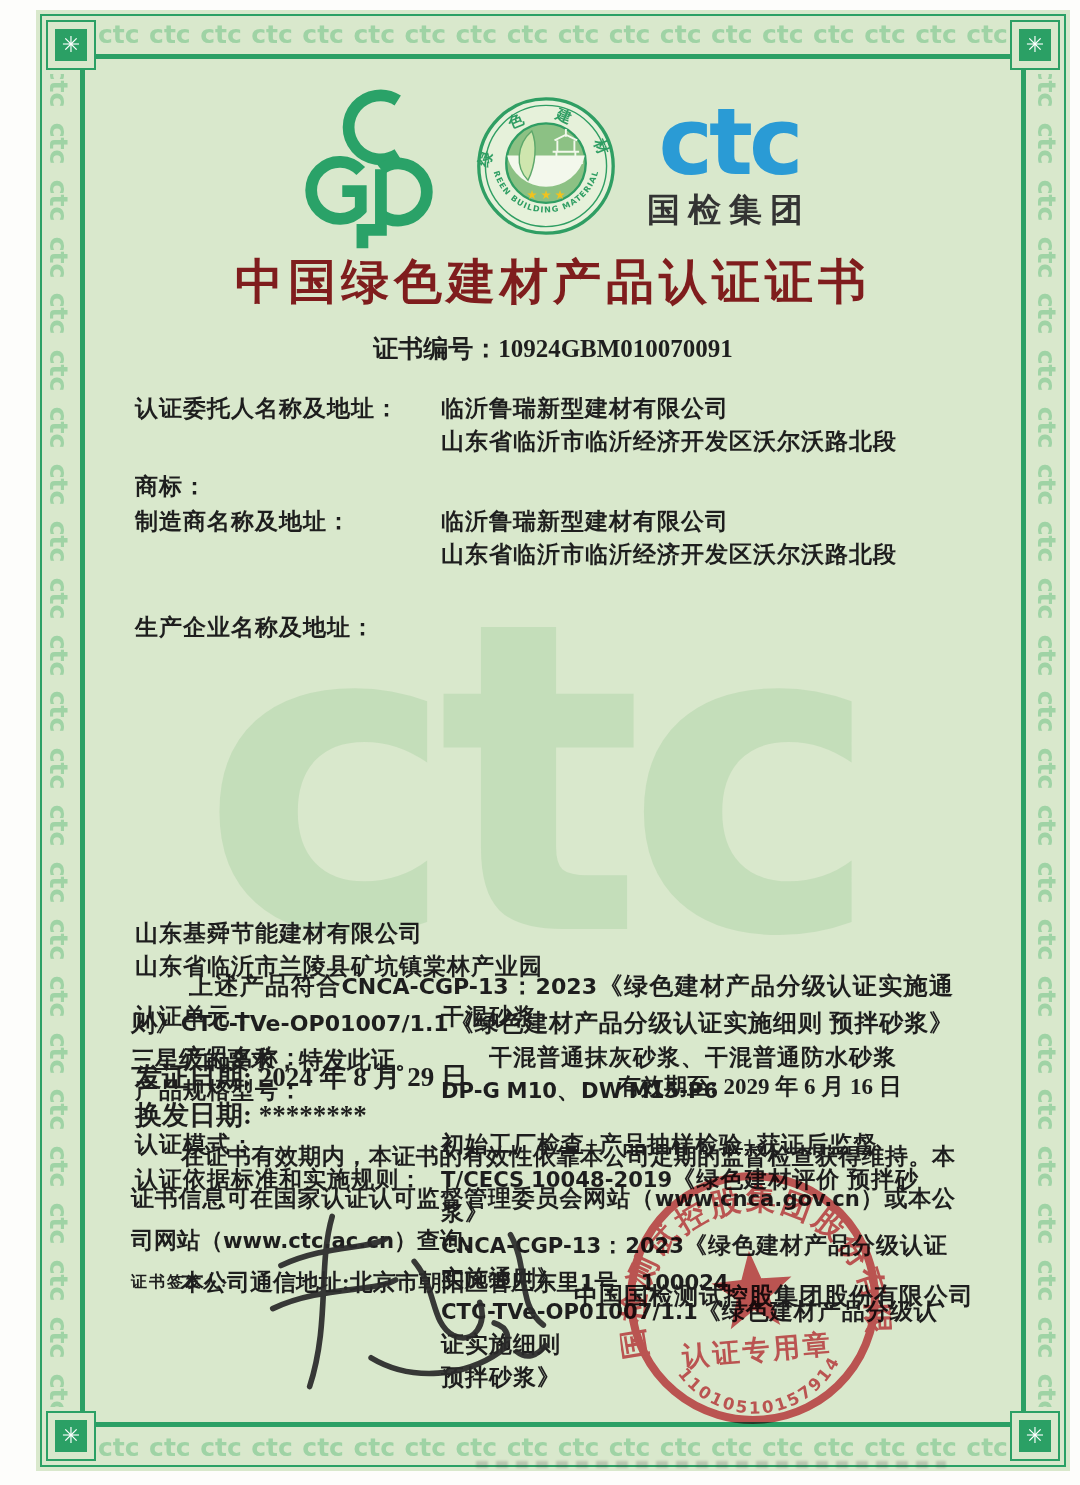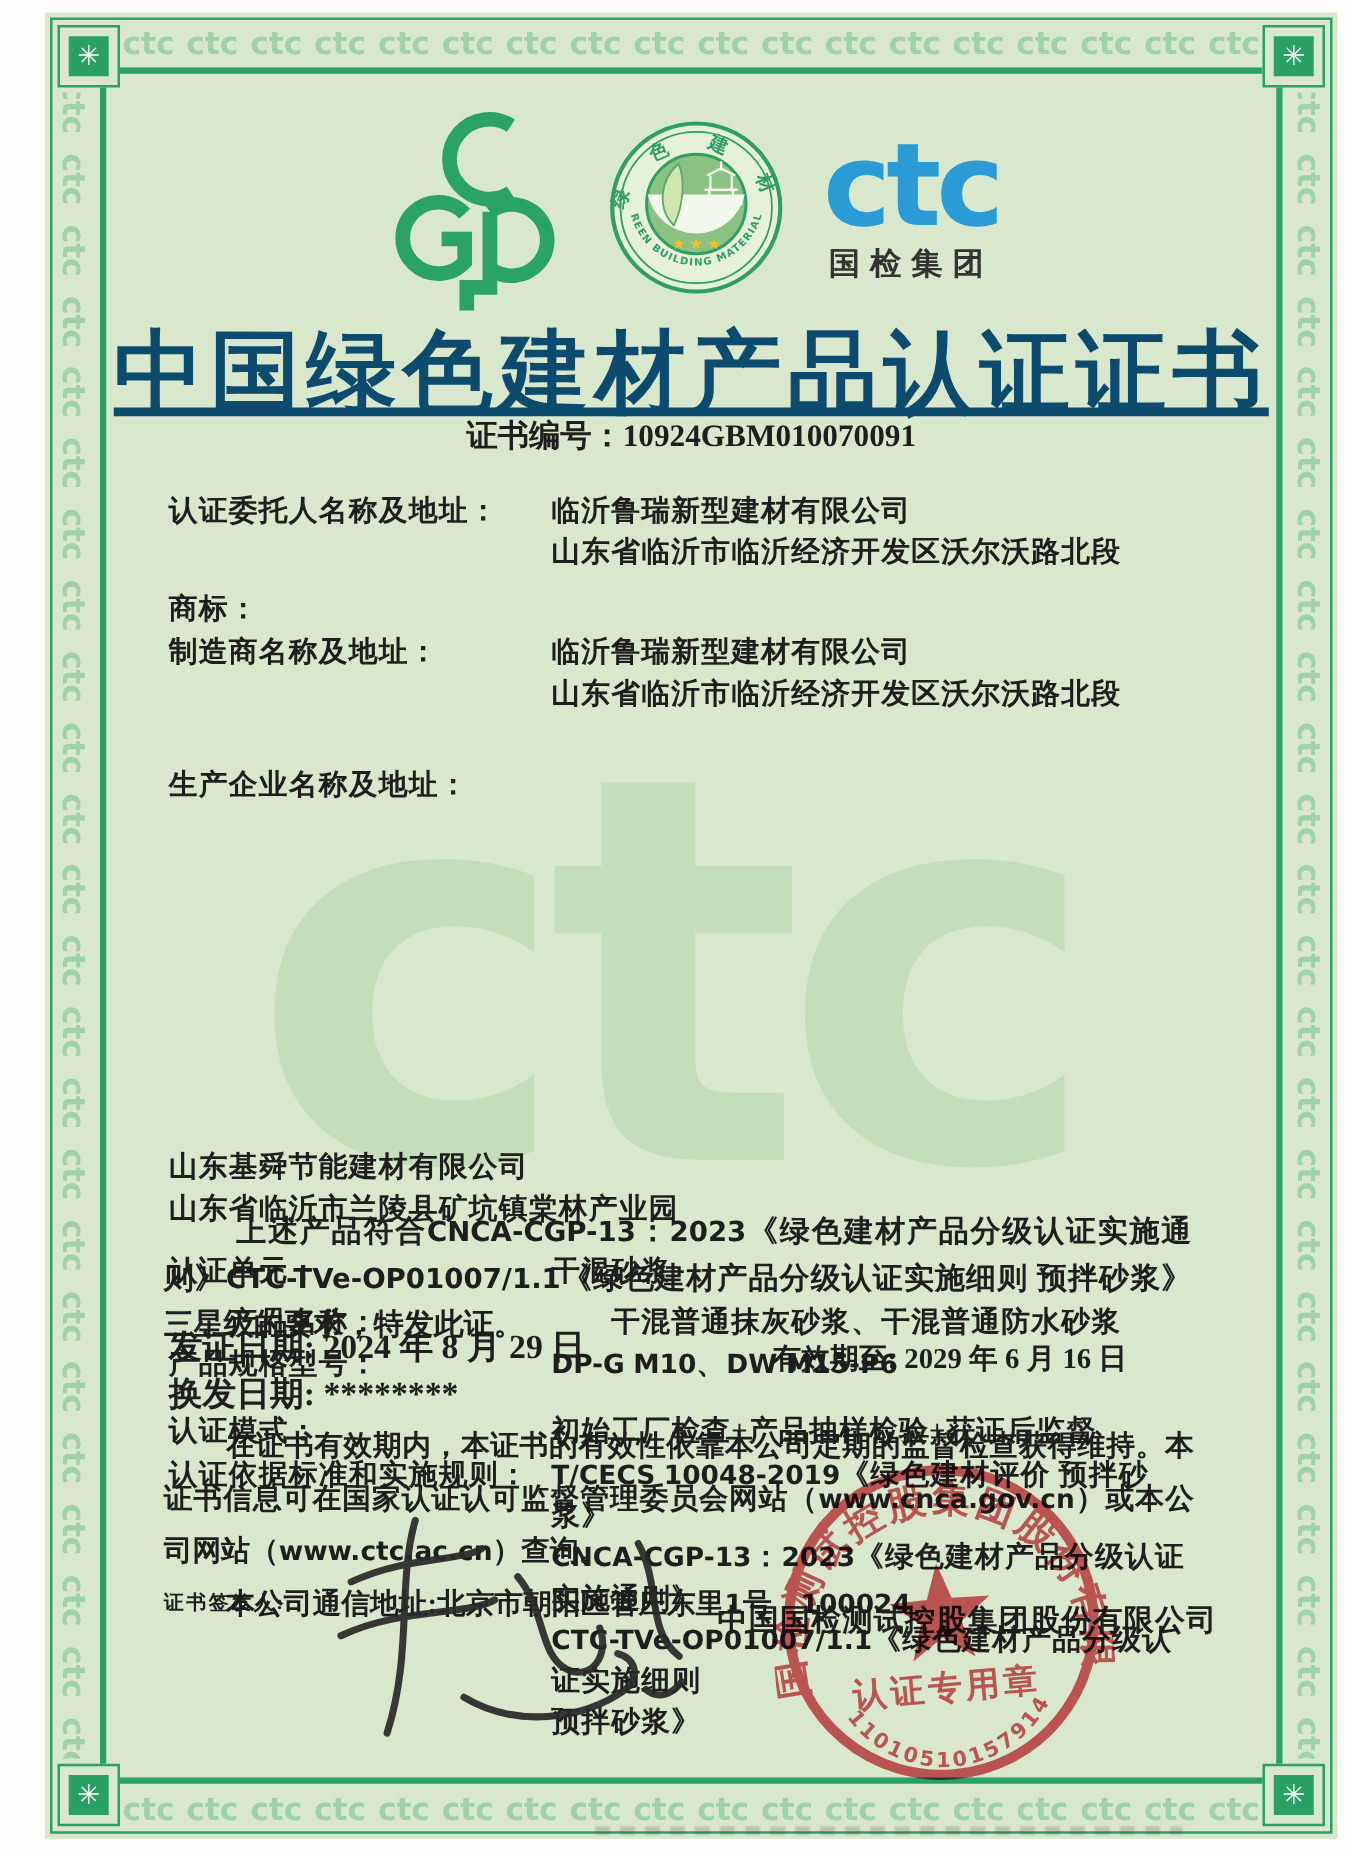--- a/index.html
+++ b/index.html
@@ -29,24 +29,24 @@
   .watermark{position:absolute;left:165px;top:555px;font-family:"DejaVu Sans",sans-serif;
              font-weight:800;font-size:430px;line-height:1;color:rgba(150,200,145,0.30);
              letter-spacing:-18px;z-index:0;user-select:none;}
 
   
   .logos{position:absolute;left:0;right:0;top:72px;display:flex;justify-content:center;
          align-items:center;gap:30px;z-index:2;}
   .ctc-logo{display:flex;flex-direction:column;align-items:center;}
   .ctc-word{font-family:"DejaVu Sans",sans-serif;font-weight:800;font-size:92px;line-height:.95;
             color:#2a9bd5;letter-spacing:-4px;}
-  .ctc-caption{font-family:"Liberation Sans",sans-serif;font-weight:700;font-size:25px;
+  .ctc-caption{font-family:"Liberation Sans",sans-serif;font-weight:700;font-size:33px;
             color:#333333;letter-spacing:8px;margin-top:2px;}
   .title{position:absolute;left:0;right:0;top:240px;text-align:center;margin:0;
-         font-size:72px;font-weight:700;color:#0c4a6e;letter-spacing:5px;z-index:2;text-decoration:underline;}
+         font-size:48px;font-weight:700;color:#7f1d1d;letter-spacing:5px;z-index:2;}
   .certno{position:absolute;left:0;right:0;top:322px;text-align:center;font-size:25px;
           font-weight:700;z-index:2;}
 
   
   .fields{position:absolute;left:99px;top:382px;width:815px;z-index:2;}
   .field{display:flex;align-items:flex-start;}
   .flabel{flex:0 0 306px;font-size:23px;font-weight:700;line-height:33px;letter-spacing:1px;}
   .fvalues{flex:1 1 auto;}
   .fline{font-size:23px;font-weight:600;line-height:33px;letter-spacing:1px;}
   .f1{margin-top:12px;justify-content:flex-end;} .f2{margin-top:2px;} .f3{margin-top:40px;flex-direction:column;} .f4{margin-top:17px;}

